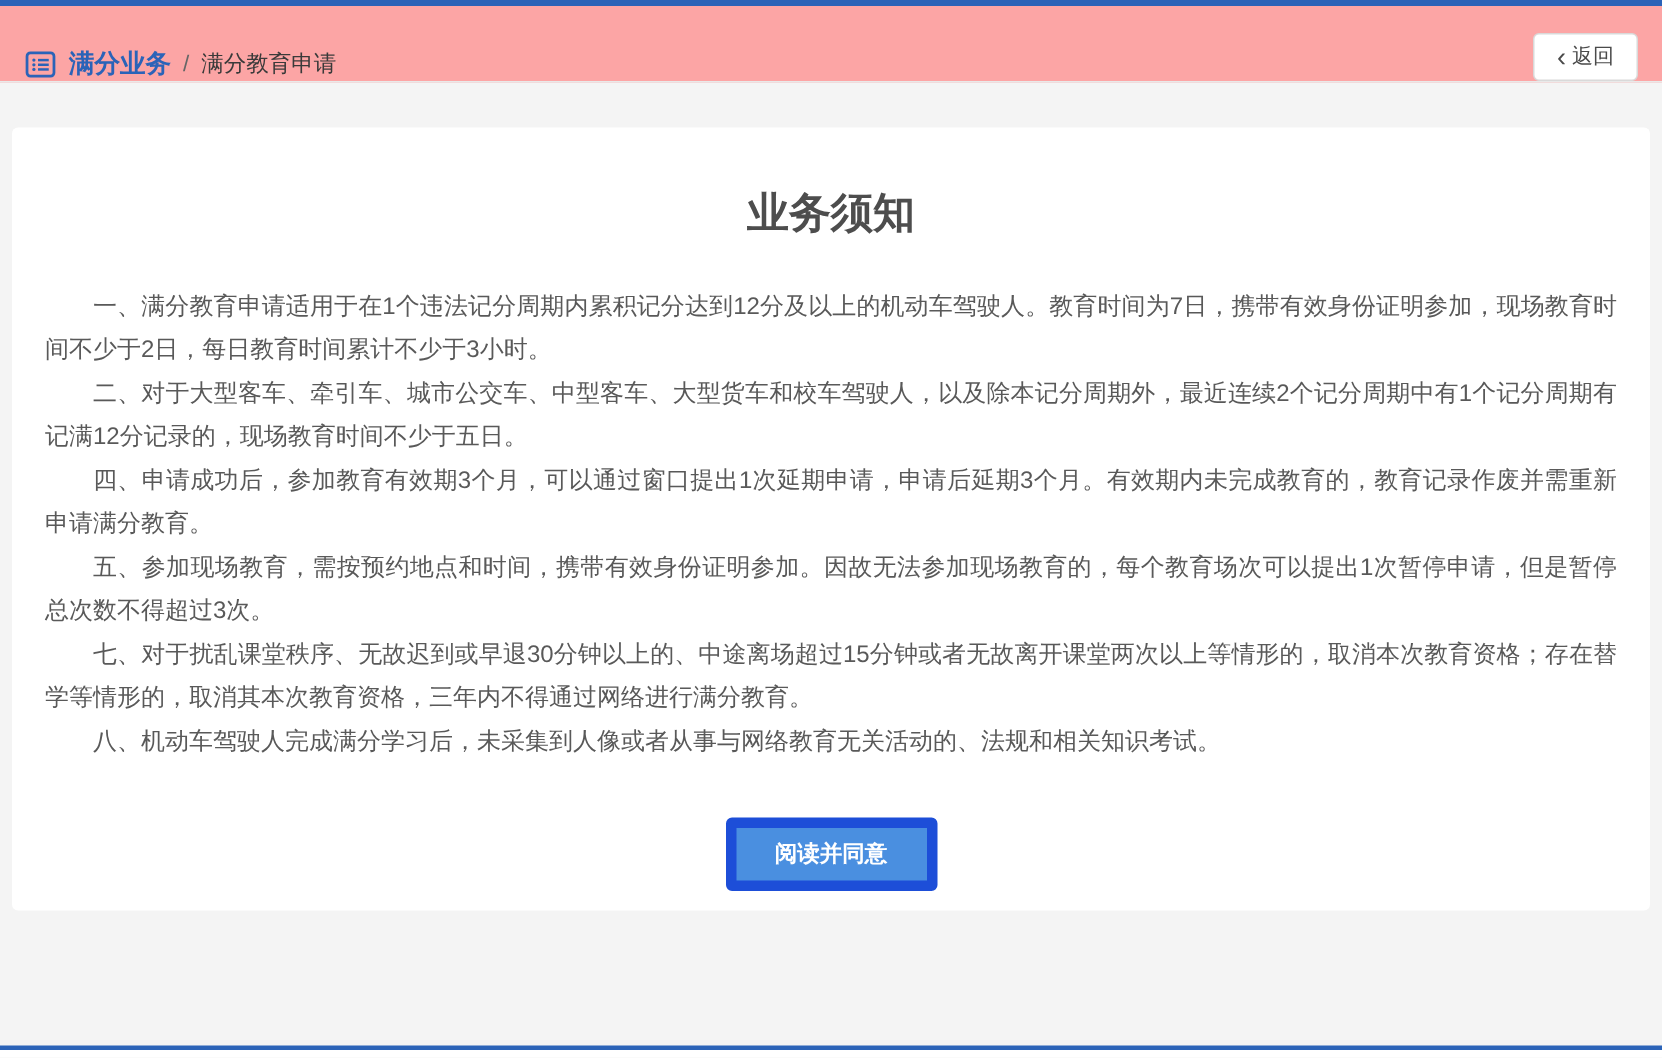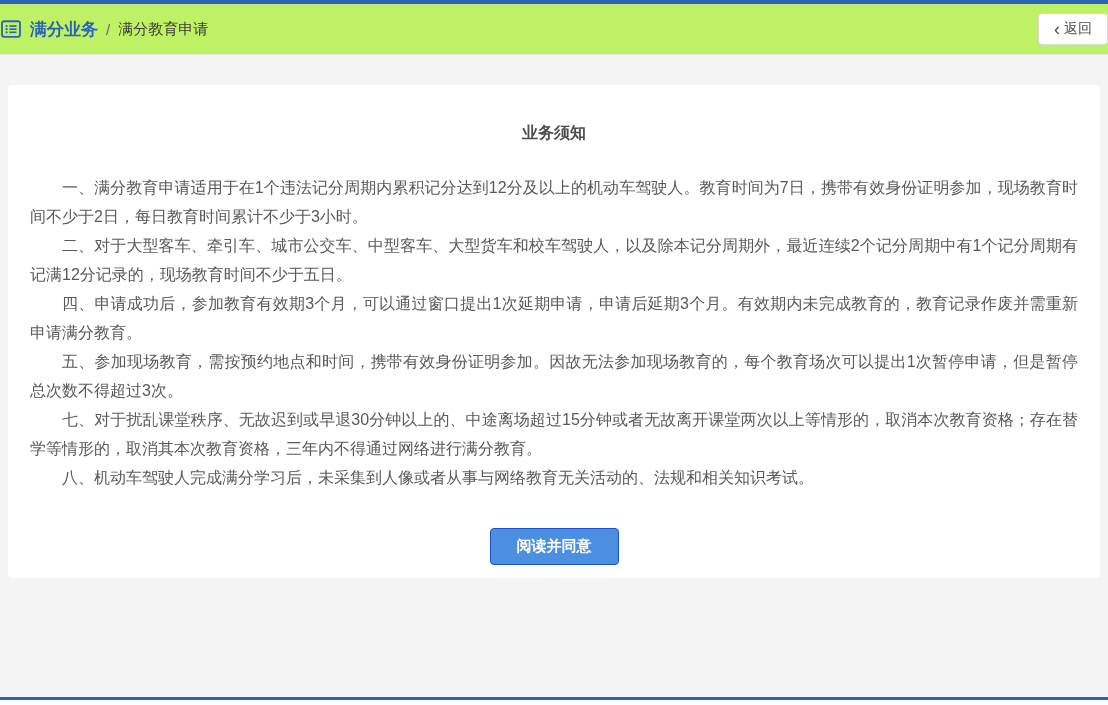--- a/index.html
+++ b/index.html
@@ -10,24 +10,24 @@
     position: relative;
     overflow: hidden;
   }
   .top-bar {
     height: 4px;
     background: #2b63b8;
     width: 100%;
   }
   .header {
     height: 51px;
-    background: #bef264;
+    background: #fca5a5;
     display: flex;
-    align-items: center;
-    padding: 0 0;
+    align-items: flex-end;
+    padding: 0 16px;
     border-bottom: 1px solid #e9e9e9;
   }
   .breadcrumb { display: flex; align-items: center; gap: 8px; }
   .list-icon { display: inline-flex; align-items: center; }
   .breadcrumb-root {
     color: #2b63b8;
     font-size: 17px;
     font-weight: bold;
     cursor: pointer;
   }
@@ -49,36 +49,36 @@
   }
   .back-chevron { font-size: 18px; line-height: 14px; color: #4a4a4a; }
   .card {
     margin: 30px 8px 0;
     background: #ffffff;
     border-radius: 4px;
     padding: 38px 22px 13px;
   }
   .notice-title {
     text-align: center;
-    font-size: 16px;
+    font-size: 28px;
     font-weight: bold;
     color: #4d4d4d;
     margin-bottom: 29px;
   }
   .notice-body {
     font-size: 16px;
     line-height: 29px;
     color: #595959;
     text-align: justify;
   }
   .notice-para { text-indent: 2em; margin: 0; }
   .btn-row { text-align: center; margin-top: 36px; }
   .agree-btn {
     background: #4a8fe0;
-    border: 1px solid #1d4ed8;
+    border: 7px solid #1d4ed8;
     border-radius: 4px;
     color: #ffffff;
     font-size: 15px;
     font-weight: bold;
     padding: 8px 26px;
     cursor: pointer;
     font-family: inherit;
   }
   .footer-line {
     position: absolute;

